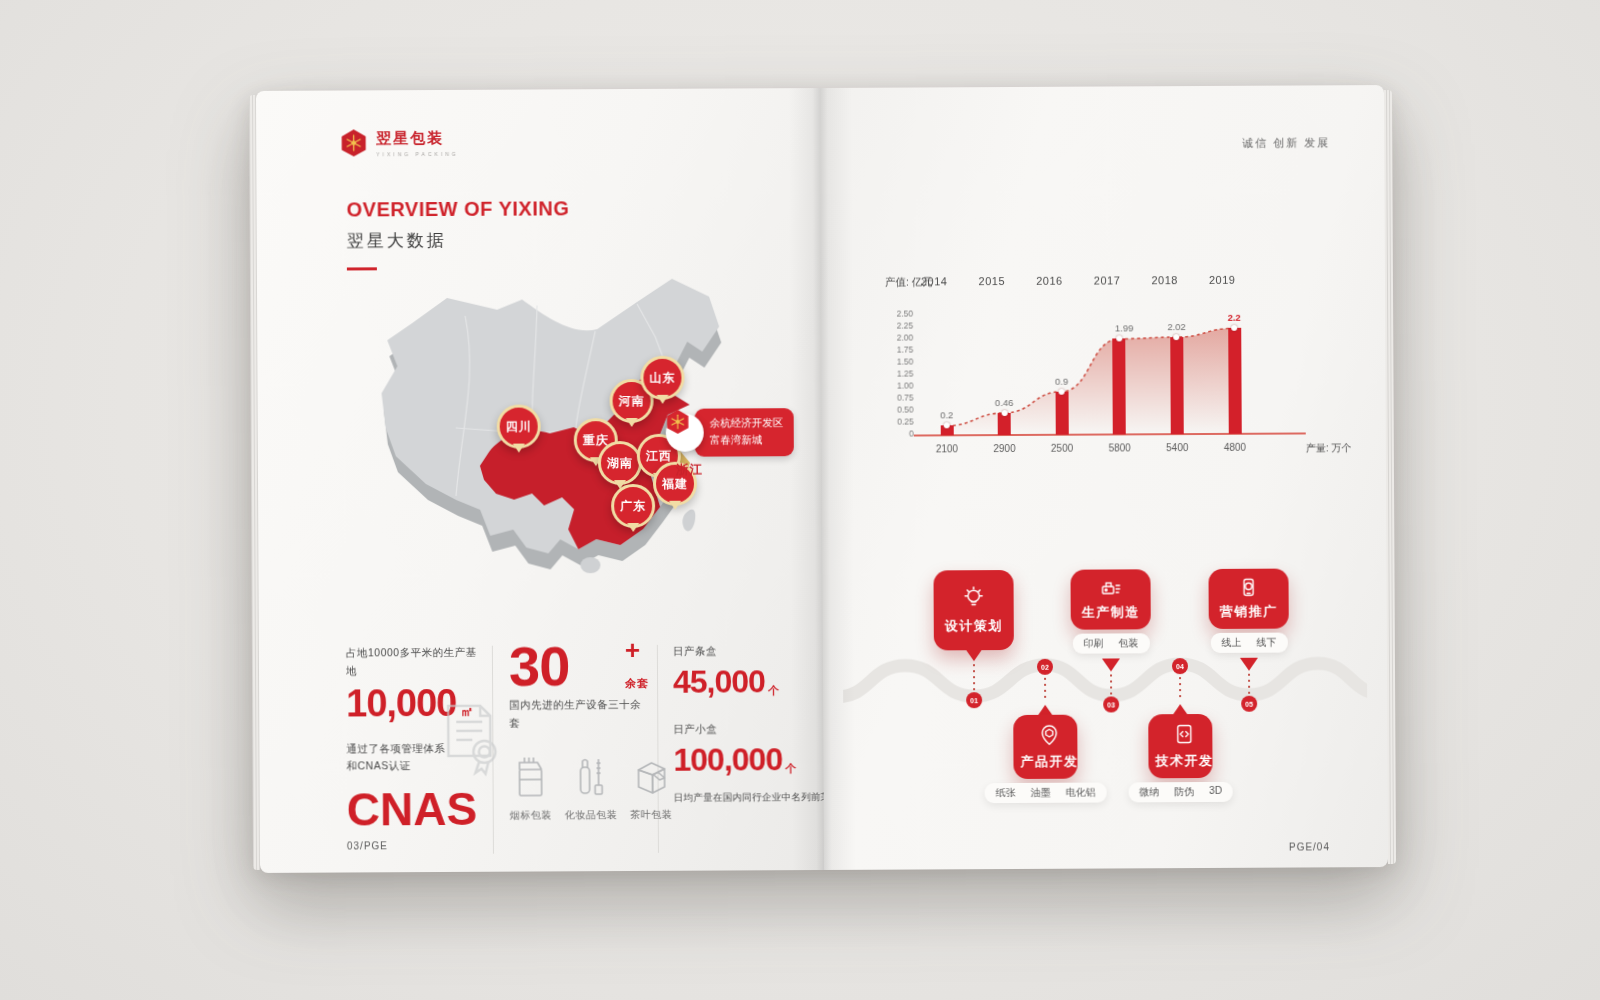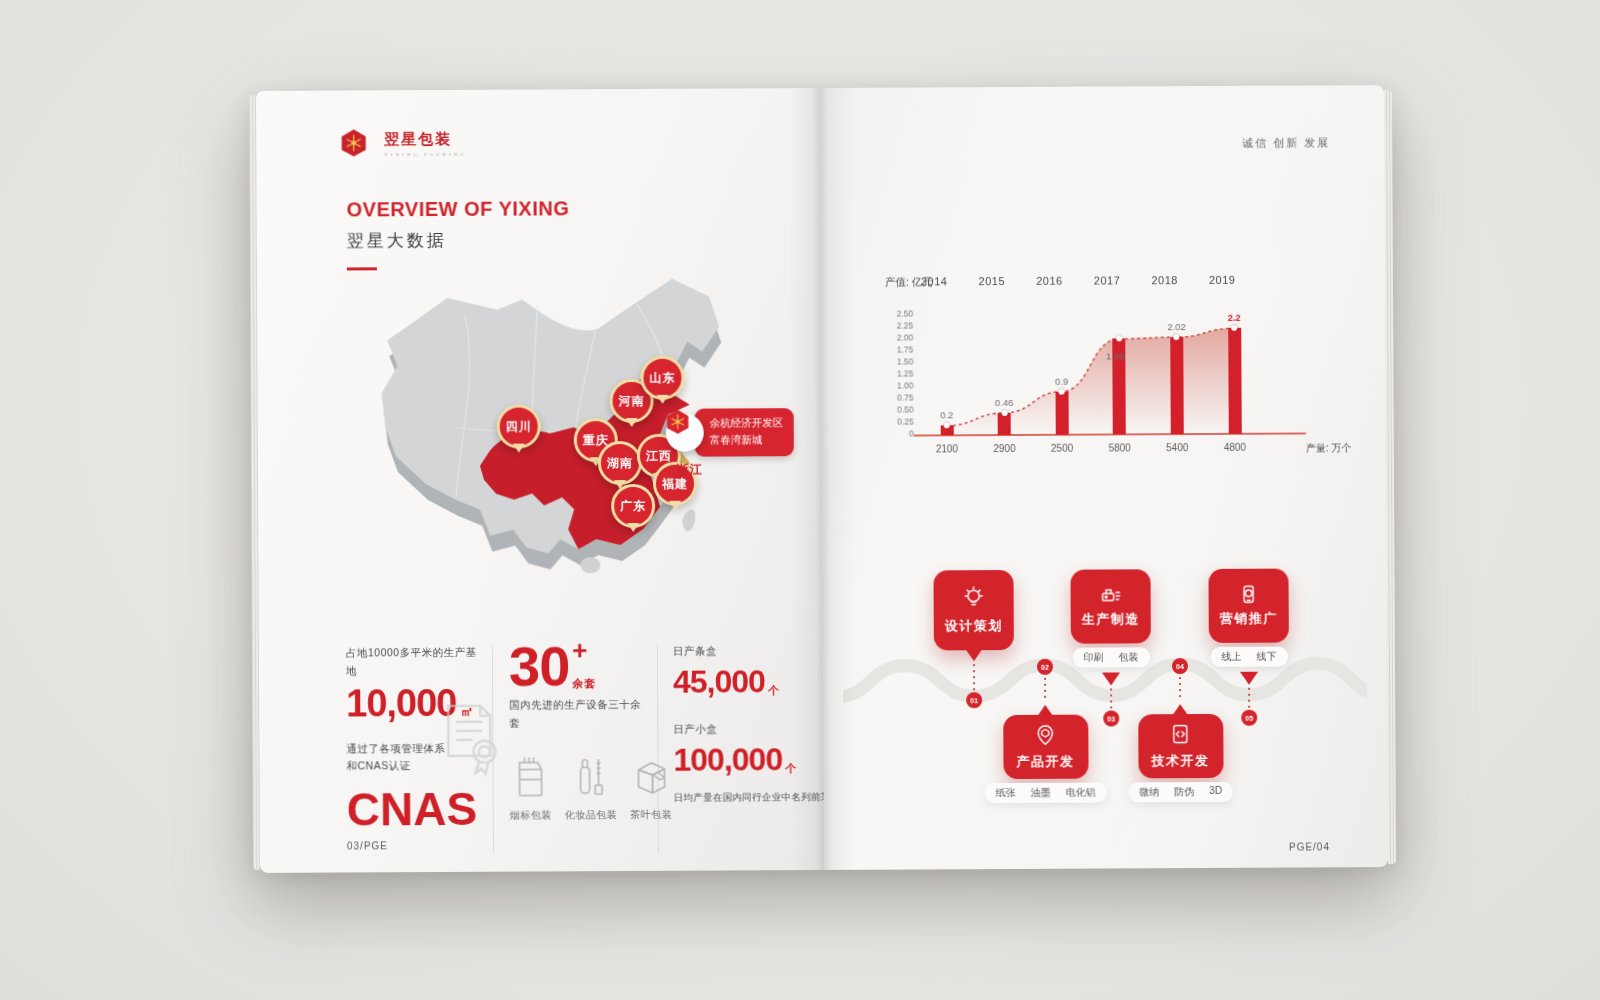--- a/index.html
+++ b/index.html
@@ -18,21 +18,21 @@
     background:linear-gradient(105deg,#f2f1ef 0%,#f8f7f5 30%,#f6f5f3 70%,#eeede b 100%);
     background:linear-gradient(105deg,#f2f1ef 0%,#f8f7f5 30%,#f6f5f3 70%,#edecea 100%);}
   .page.left::before{content:"";position:absolute;left:-7px;top:4px;bottom:3px;width:7px;border-radius:4px 0 0 4px;
     background:repeating-linear-gradient(to right,#d9d7d4 0 1px,#eceae7 1px 3px);}
   .page.right::before{content:"";position:absolute;right:-8px;top:5px;bottom:3px;width:8px;border-radius:0 4px 4px 0;
     background:repeating-linear-gradient(to right,#eceae7 0 2px,#d7d5d2 2px 3px);}
   .spine{position:absolute;left:532px;top:0;width:64px;height:100%;z-index:6;pointer-events:none;
     background:linear-gradient(to right,rgba(0,0,0,0) 0%,rgba(0,0,0,.05) 38%,rgba(0,0,0,.13) 50%,rgba(0,0,0,.05) 62%,rgba(0,0,0,0) 100%);}
 
   
-  .logo{position:absolute;left:84px;top:38px;display:flex;align-items:flex-end;gap:17px;font-family:Liberation Serif, serif;}
+  .logo{position:absolute;left:84px;top:38px;display:flex;align-items:flex-end;gap:9px;}
   .logo-text{display:flex;flex-direction:column;}
   .logo-name{color:#c8222b;font-weight:bold;font-size:15px;letter-spacing:2px;}
   .logo-sub{color:#a7a5a2;font-size:5px;letter-spacing:3px;margin-top:3px;}
   .hgroup{position:absolute;left:90px;top:108px;}
   .title-en{color:#d0242c;font-size:20px;font-weight:bold;letter-spacing:.5px;}
   .title-cn{color:#3d3d3d;font-size:17px;margin-top:8px;letter-spacing:3px;}
   .redline{width:30px;height:3px;background:#d0242c;margin-top:15px;}
 
   .mapwrap{position:absolute;left:80px;top:168px;width:462px;height:368px;}
   .mapwrap svg{position:absolute;left:0;top:0;}
@@ -54,21 +54,21 @@
   .col{position:absolute;top:554px;}
   .c1{left:87px;width:138px}.c2{left:250px;width:140px}.c3{left:414px;width:120px}
   .cap{font-size:10.5px;color:#4a4a4a;letter-spacing:.5px;line-height:1.7;}
   .bignum{color:#cf2028;font-weight:bold;letter-spacing:-1px;line-height:1.05;}
   .area-row{display:flex;align-items:baseline;margin-top:4px;}
   .area-val{font-size:38px;}
   .unit-sm{font-size:13px;font-weight:bold;color:#cf2028;margin-left:4px;letter-spacing:0;}
   .cert-cap{margin-top:16px;position:relative;z-index:2;}
   .cnas{font-size:46px;margin-top:10px;letter-spacing:0;position:relative;z-index:2;}
   .ghost{position:absolute;left:88px;top:56px;opacity:.65;z-index:1;}
-  .equip{display:flex;margin-top:-6px;}
+  .equip{display:flex;margin-top:-6px;justify-content:space-between;}
   .eq-val{font-size:56px;}
   .eq-side{display:flex;flex-direction:column;margin-left:3px;}
   .eq-plus{font-size:26px;font-weight:bold;color:#cf2028;line-height:1;margin-top:0;}
   .eq-unit{font-size:11px;color:#cf2028;margin-top:13px;font-weight:bold;letter-spacing:1px;}
   .prod-row{display:flex;gap:13px;margin-top:24px;}
   .prod{display:flex;flex-direction:column;align-items:center;gap:9px;}
   .prod-label{font-size:10px;color:#6d6d6d;letter-spacing:.5px;white-space:nowrap;}
   .dnum-row{display:flex;align-items:baseline;margin-top:5px;}
   .dnum{font-size:32px;}
   .unit-sub{font-size:11px;color:#cf2028;font-weight:bold;margin-left:3px;position:relative;top:2px;}
@@ -93,22 +93,22 @@
   .ch-base{position:absolute;left:54px;top:161px;width:392px;height:2px;background:#dd6a61;}
 
   .flowwrap{position:absolute;left:0;top:0;}
   .wave{position:absolute;left:20px;top:470px;z-index:1;}
   .step{position:absolute;width:130px;display:flex;flex-direction:column;align-items:center;z-index:2;}
   .s1{left:86px;top:483px}.s3{left:223px;top:483px}.s5{left:361px;top:483px}
   .s2{left:157px;top:570px}.s4{left:292px;top:570px}
   .pbox{background:#d3232b;border-radius:14px;color:#fff;display:flex;flex-direction:column;align-items:center;
         justify-content:center;gap:7px;box-shadow:0 9px 18px rgba(165,30,30,.28);}
   .pbox.big{width:80px;height:80px;}
-  .pbox.mid{width:80px;height:74px;gap:4px;}
-  .pbox.bot{width:85px;height:64px;gap:5px;}
+  .pbox.mid{width:80px;height:60px;gap:4px;}
+  .pbox.bot{width:56px;height:64px;gap:5px;padding-left:8px;}
   .plabel{font-weight:bold;font-size:13px;letter-spacing:1.5px;white-space:nowrap;}
   .pill{background:#fcfbf9;border-radius:9px;box-shadow:0 3px 8px rgba(0,0,0,.08);padding:3px 11px;
         display:flex;gap:15px;font-size:10px;color:#555;margin-top:4px;white-space:nowrap;}
   .tri-d{width:0;height:0;border-left:9px solid transparent;border-right:9px solid transparent;
         border-top:13px solid #d3232b;margin-top:5px;}
   .s1 .tri-d{margin-top:-2px;}
   .tri-u{width:0;height:0;border-left:9px solid transparent;border-right:9px solid transparent;
         border-bottom:13px solid #d3232b;margin-bottom:-3px;}
   .vdots{width:2px;background-image:repeating-linear-gradient(to bottom,#c4554d 0 2px,transparent 2px 6px);}
   .h26{height:26px;margin-top:3px;}
@@ -349,21 +349,21 @@
         <div class="ch-val" style="left: 122.6px; top: 123.92px;">0.46</div>
         <div class="ch-dot" style="left: 141.6px; top: 136.92px;"></div>
         <div class="ch-qty" style="left: 119.6px;">2900</div>
         <div class="ch-year" style="left: 177.2px;">2016</div>
         <div class="ch-bar" style="left: 195.7px; top: 118.8px; height: 43.2px;"></div>
         <div class="ch-val" style="left: 180.2px; top: 102.8px;">0.9</div>
         <div class="ch-dot" style="left: 199.2px; top: 115.8px;"></div>
         <div class="ch-qty" style="left: 177.2px;">2500</div>
         <div class="ch-year" style="left: 234.8px;">2017</div>
         <div class="ch-bar" style="left: 253.3px; top: 66.48px; height: 95.52px;"></div>
-        <div class="ch-val" style="left: 234px; top: 50.48px; margin-top: 28px;">1.99</div>
+        <div class="ch-val" style="left: 243px; top: 50.48px;">1.99</div>
         <div class="ch-dot" style="left: 256.8px; top: 63.48px;"></div>
         <div class="ch-qty" style="left: 234.8px;">5800</div>
         <div class="ch-year" style="left: 292.4px;">2018</div>
         <div class="ch-bar" style="left: 310.9px; top: 65.04px; height: 96.96px;"></div>
         <div class="ch-val" style="left: 295.4px; top: 49.04px;">2.02</div>
         <div class="ch-dot" style="left: 314.4px; top: 62.04px;"></div>
         <div class="ch-qty" style="left: 292.4px;">5400</div>
         <div class="ch-year" style="left: 350px;">2019</div>
         <div class="ch-bar" style="left: 368.5px; top: 56.4px; height: 105.6px;"></div>
         <div class="ch-val hot" style="left: 353px; top: 40.4px;">2.2</div>

